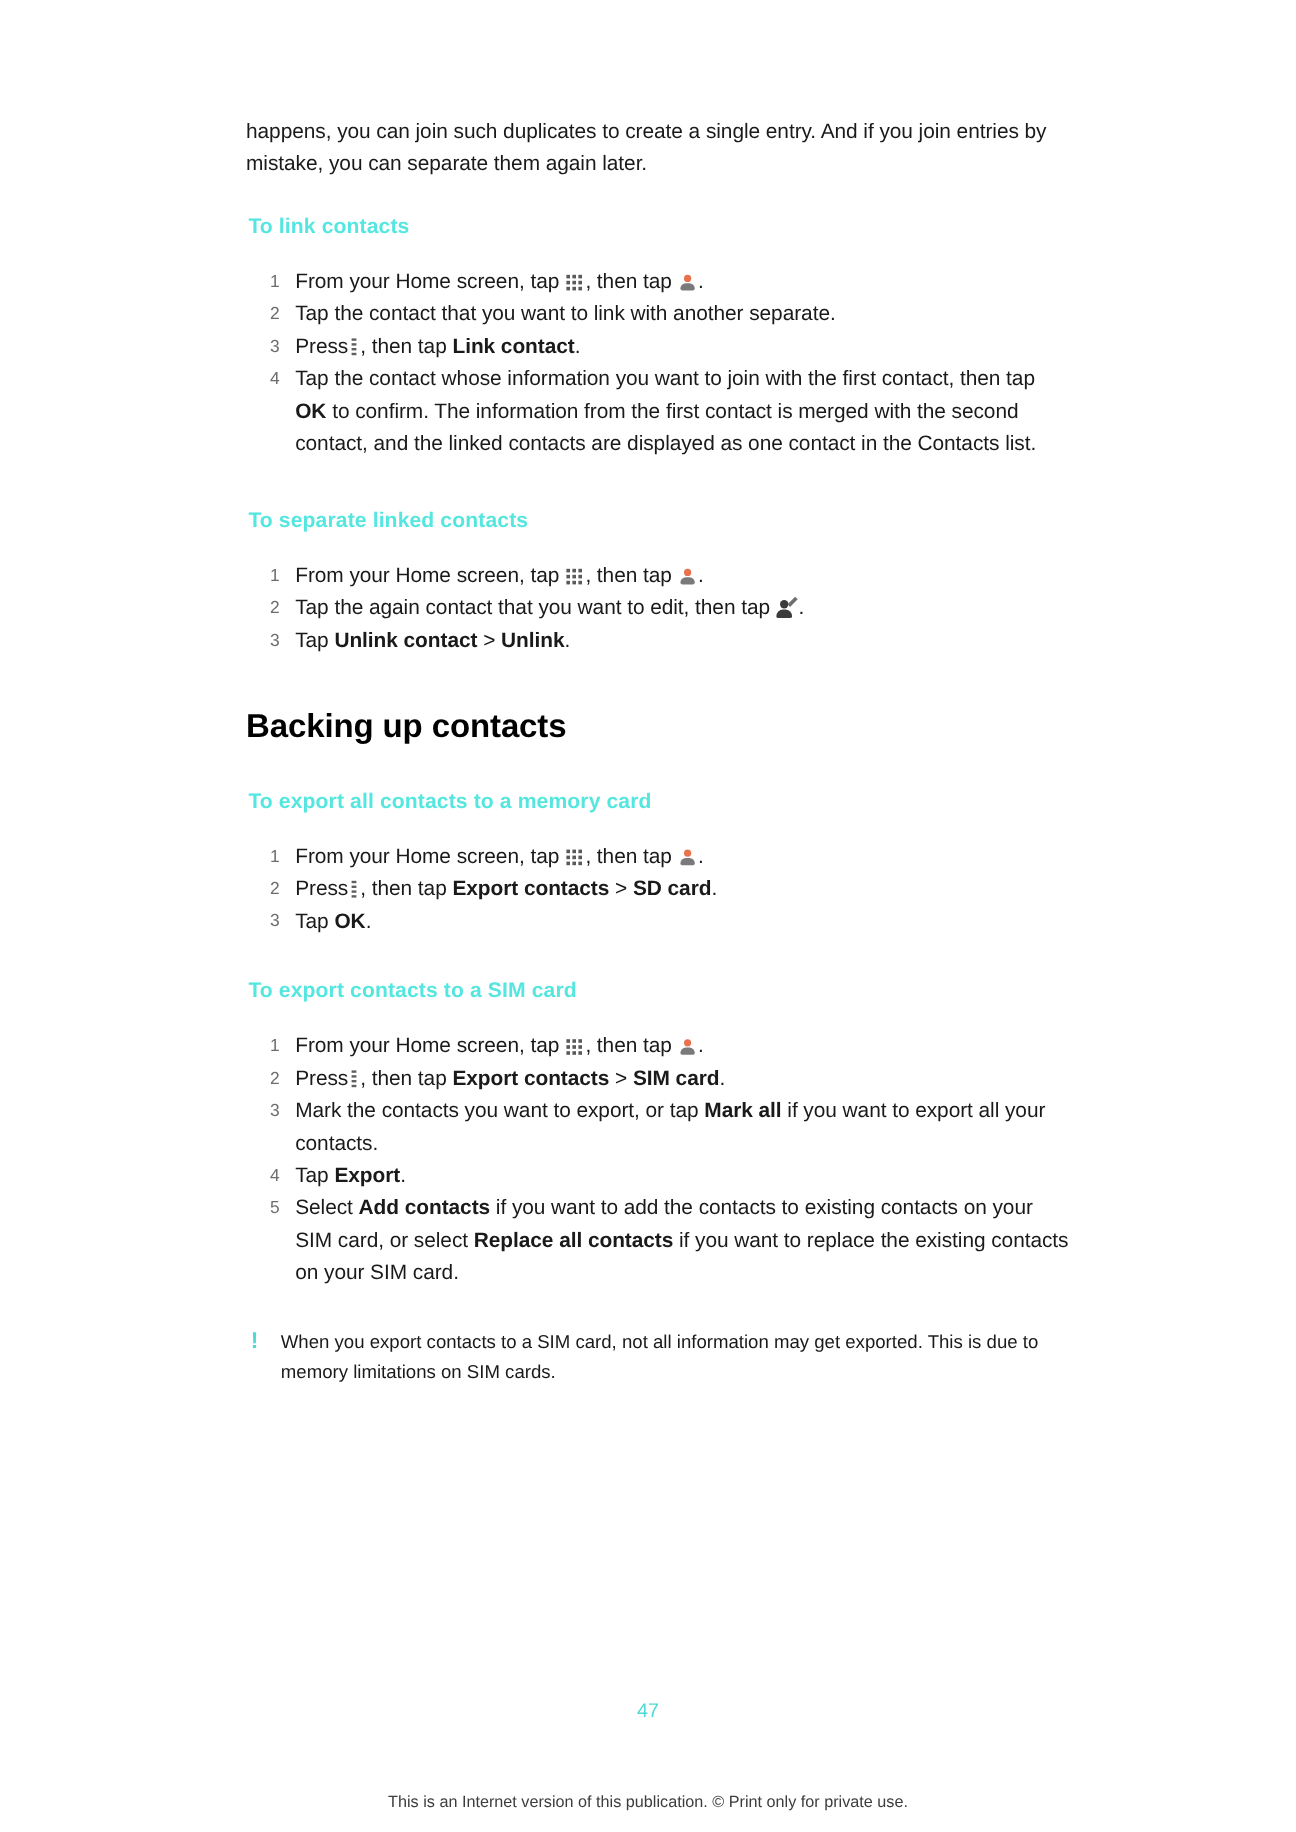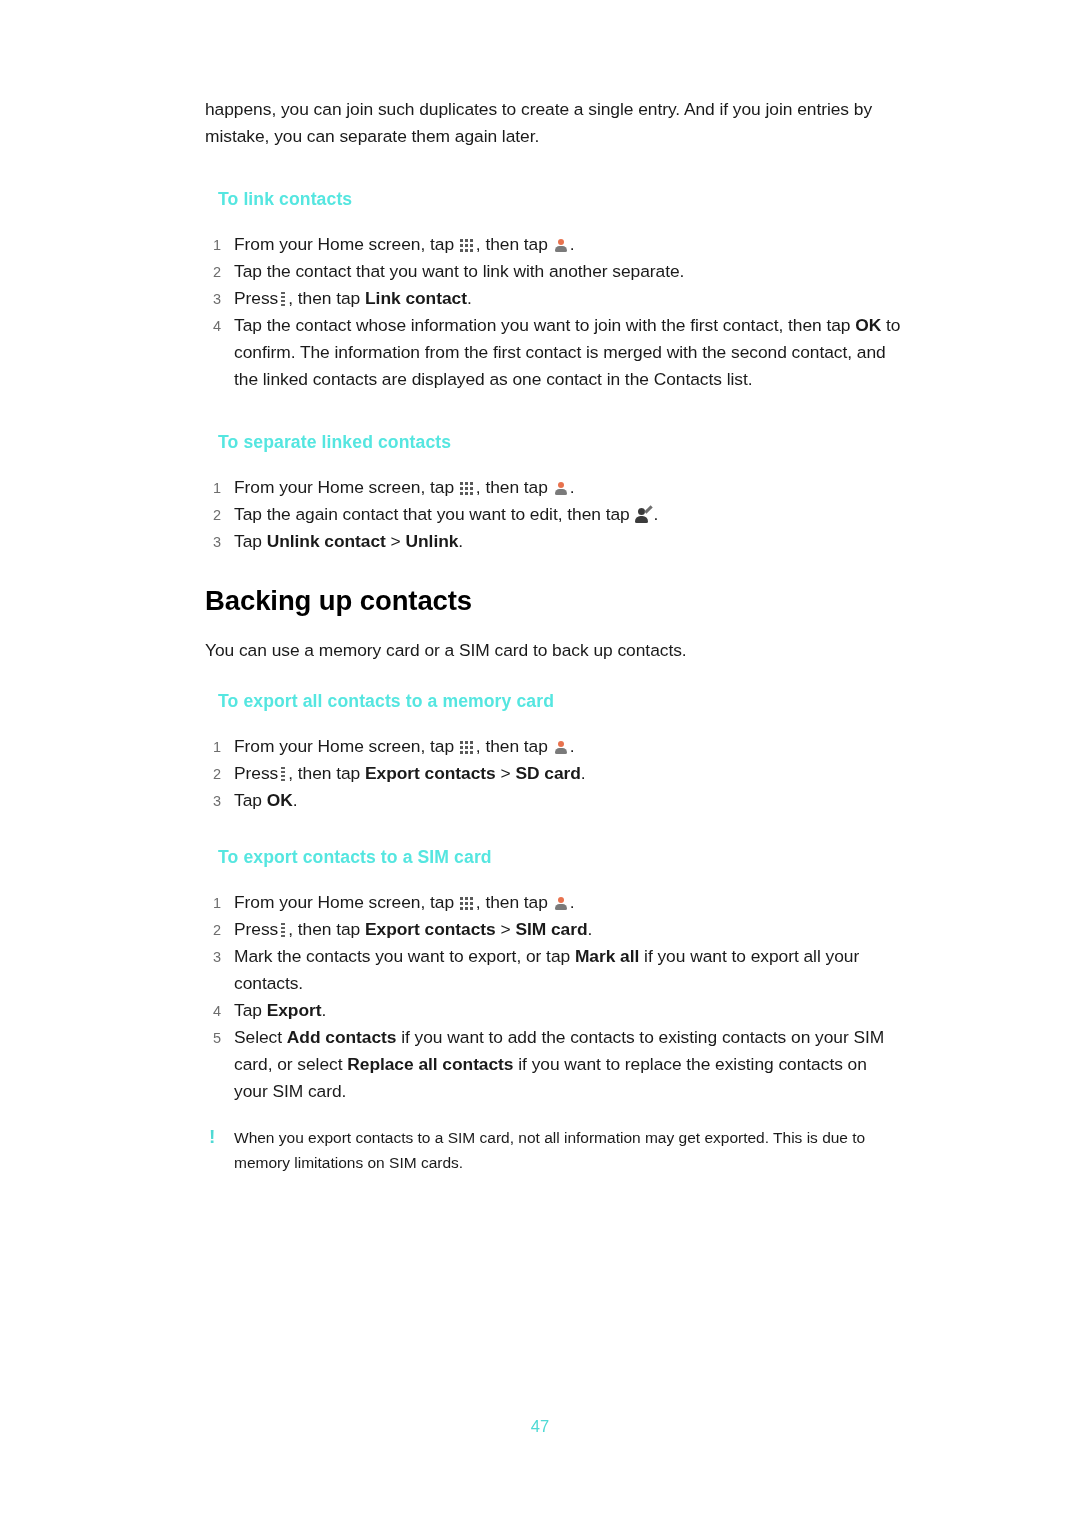--- a/index.html
+++ b/index.html
@@ -30,35 +30,35 @@
     width: 700px;
   }
   p.para {
     margin: 0;
     font-size: 17.4px;
     line-height: 27px;
     color: #1a1a1a;
     letter-spacing: -0.05px;
   }
   h3.subhead {
-    margin: 13px;
+    margin: 2px;
     font-size: 17.6px;
     font-weight: bold;
     color: #55e6e0;
     letter-spacing: 0.1px;
   }
   h2.mainhead {
     margin: 0;
     font-size: 27.5px;
     font-weight: bold;
     color: #000000;
     letter-spacing: -0.1px;
   }
   ol.steps {
-    margin: 0;
+    margin: 12px;
     padding: 0;
     list-style: none;
     counter-reset: stepc;
   }
   ol.steps > li {
     position: relative;
     padding-left: 29px;
     font-size: 17.4px;
     line-height: 27px;
     color: #1a1a1a;
@@ -269,21 +269,20 @@
         <span class="b">Unlink</span><span>.</span>
       </li>
     </ol>
 
     <div class="sp-30"></div>
 
     <h2 class="mainhead">Backing up contacts</h2>
 
     <div class="sp-20"></div>
 
-    <p class="para">You can use a memory card or a SIM card to back up contacts.</p>
 
     <div class="sp-14"></div>
 
     <h3 class="subhead">To export all contacts to a memory card</h3>
 
     <div class="sp-8"></div>
 
     <ol class="steps">
       <li>
         <span>From your Home screen, tap</span>
@@ -349,13 +348,14 @@
     <div class="sp-20"></div>
 
     <div class="note">
       <span class="bang">!</span>
       <span>When you export contacts to a SIM card, not all information may get exported. This is due to memory limitations on SIM cards.</span>
     </div>
 
   </div>
 
   <div class="pagenum">47</div>
+  <div class="footer">This is an Internet version of this publication. © Print only for private use.</div>
 </div>
 
 </body></html>

